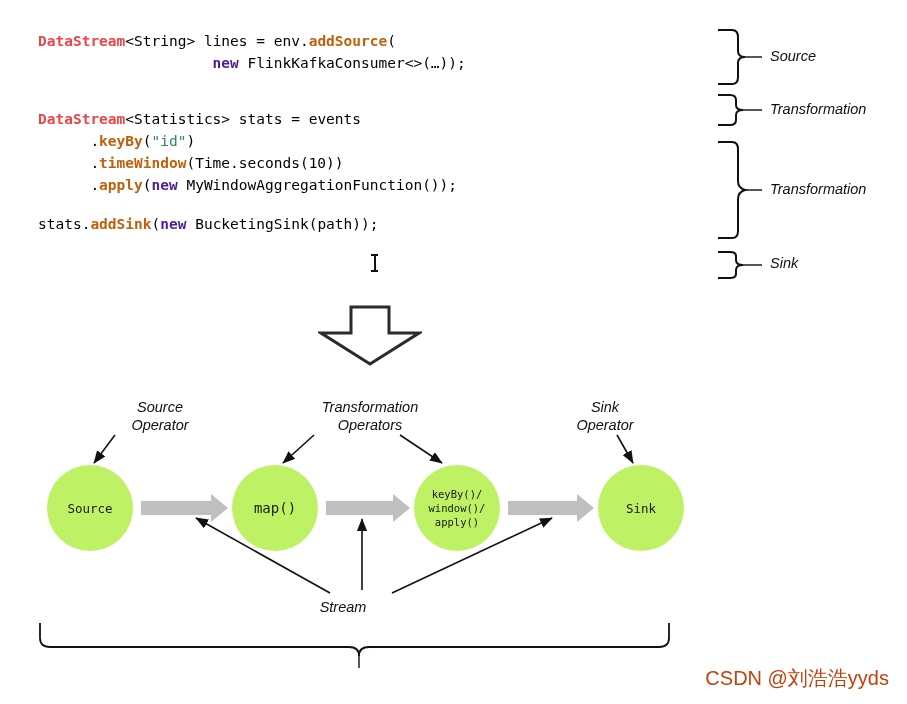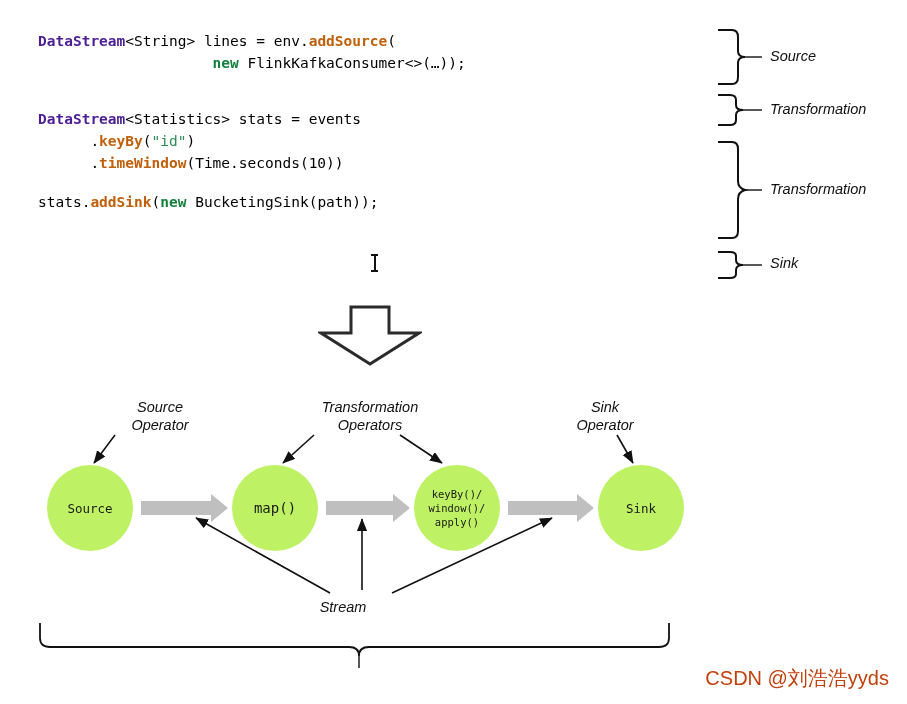--- a/index.html
+++ b/index.html
@@ -24,24 +24,24 @@
     width: 680px;
   }
   .code-line {
     font-family: "DejaVu Sans Mono", monospace;
     font-size: 14.5px;
     line-height: 22px;
     white-space: pre;
     color: #000000;
     letter-spacing: 0px;
   }
-  .t-type   { color: #4c1d95; font-weight: bold; }      
+  .t-type   { color: #ef4444; font-weight: bold; }      
   .t-generic{ color: #000000; }                          
   .t-method { color: #c0600a; font-weight: bold; }       
-  .t-kw     { color: #15803d; font-weight: bold; }       
+  .t-kw     { color: #4c1d95; font-weight: bold; }       
   .t-str    { color: #2e8b57; }                          
   .t-italic { font-style: italic; color: #000; }         
   .t-plain  { color: #000; }
   .blk-gap  { height: 17px; }
 
   
   #mouse-cursor {
     position: absolute;
     left: 371px;
     top: 253px;
@@ -130,20 +130,21 @@
 <body>
 
 <div id="code-panel">
     <div class="code-line"><span class="t-type">DataStream</span><span class="t-plain">&lt;</span><span class="t-generic">String</span><span class="t-plain">&gt; lines = env.</span><span class="t-method">addSource</span><span class="t-plain">(</span></div>
     <div class="code-line"><span class="t-plain">                    </span><span class="t-kw">new</span><span class="t-plain"> FlinkKafkaConsumer&lt;&gt;(…));</span></div>
     <div class="blk-gap"></div>
     <div class="blk-gap"></div>
     <div class="code-line"><span class="t-type">DataStream</span><span class="t-plain">&lt;</span><span class="t-generic">Statistics</span><span class="t-plain">&gt; stats = events</span></div>
     <div class="code-line"><span class="t-plain">      .</span><span class="t-method">keyBy</span><span class="t-plain">(</span><span class="t-str">"id"</span><span class="t-plain">)</span></div>
     <div class="code-line"><span class="t-plain">      .</span><span class="t-method">timeWindow</span><span class="t-plain">(Time.seconds(10))</span></div>
+    <div class="code-line"><span class="t-plain">      .</span><span class="t-method">apply</span><span class="t-plain">(</span><span class="t-kw">new</span><span class="t-plain"> MyWindowAggregationFunction());</span></div>
     <div class="blk-gap"></div>
     <div class="code-line"><span class="t-plain">stats.</span><span class="t-method">addSink</span><span class="t-plain">(</span><span class="t-kw">new</span><span class="t-plain"> BucketingSink(path));</span></div>
   </div>
 
 <div id="mouse-cursor">
   <div class="ib-top"></div>
   <div class="ib-stem"></div>
   <div class="ib-bot"></div>
 </div>
 

